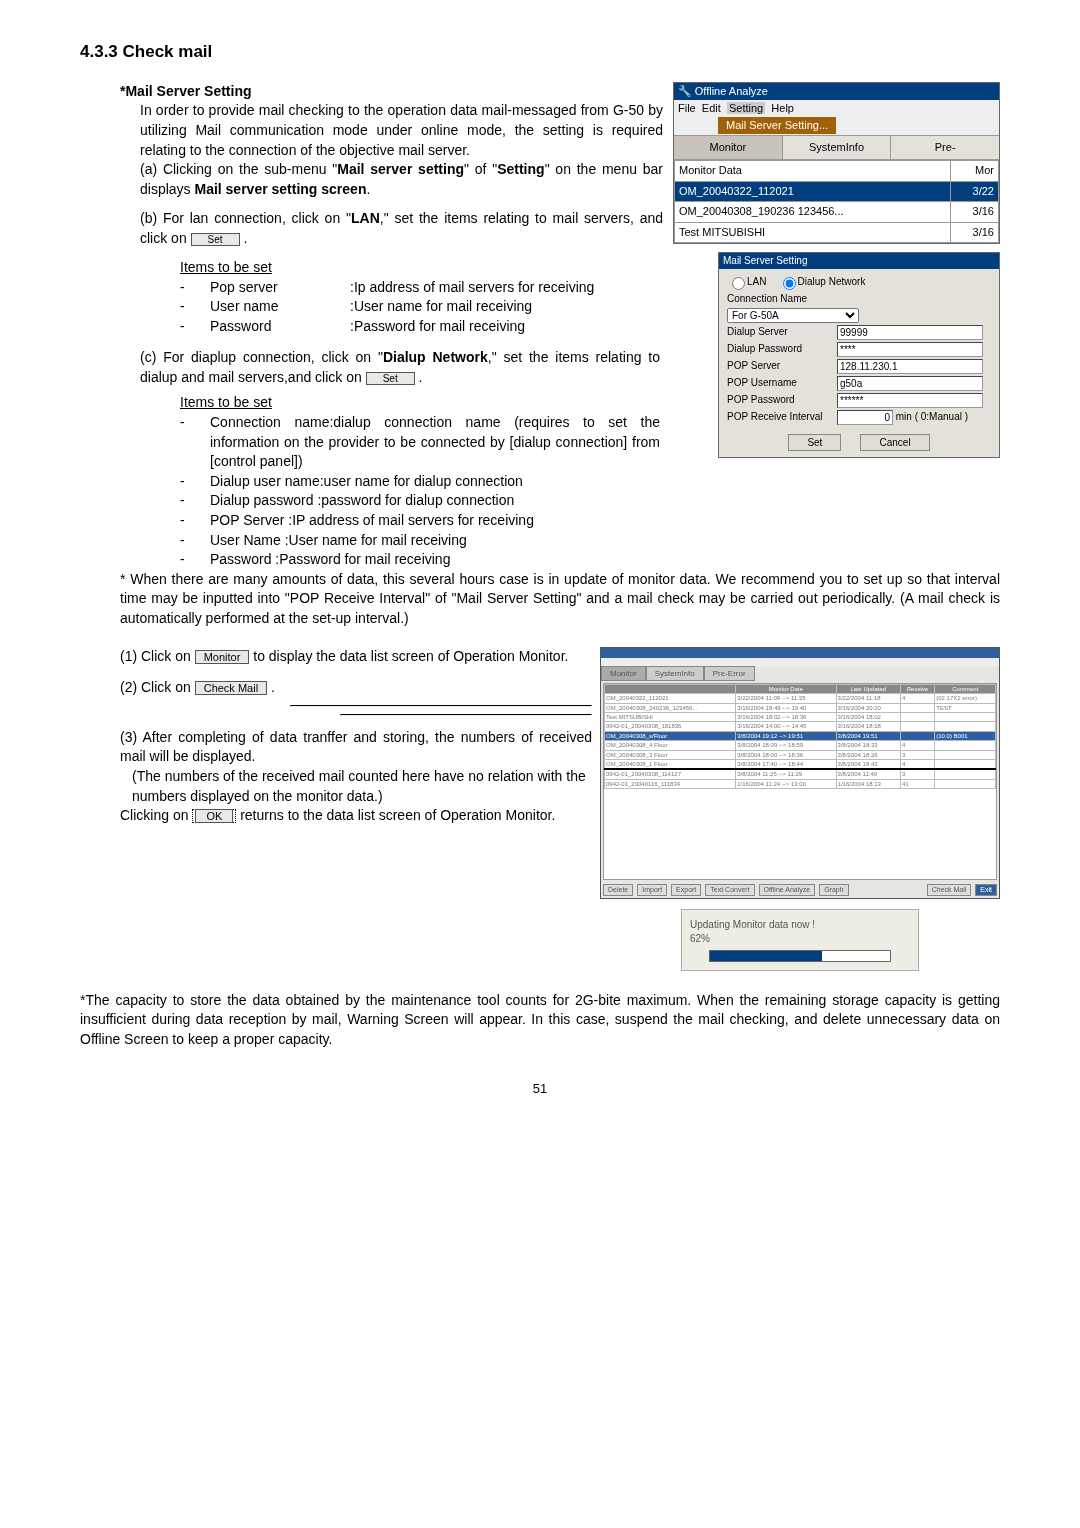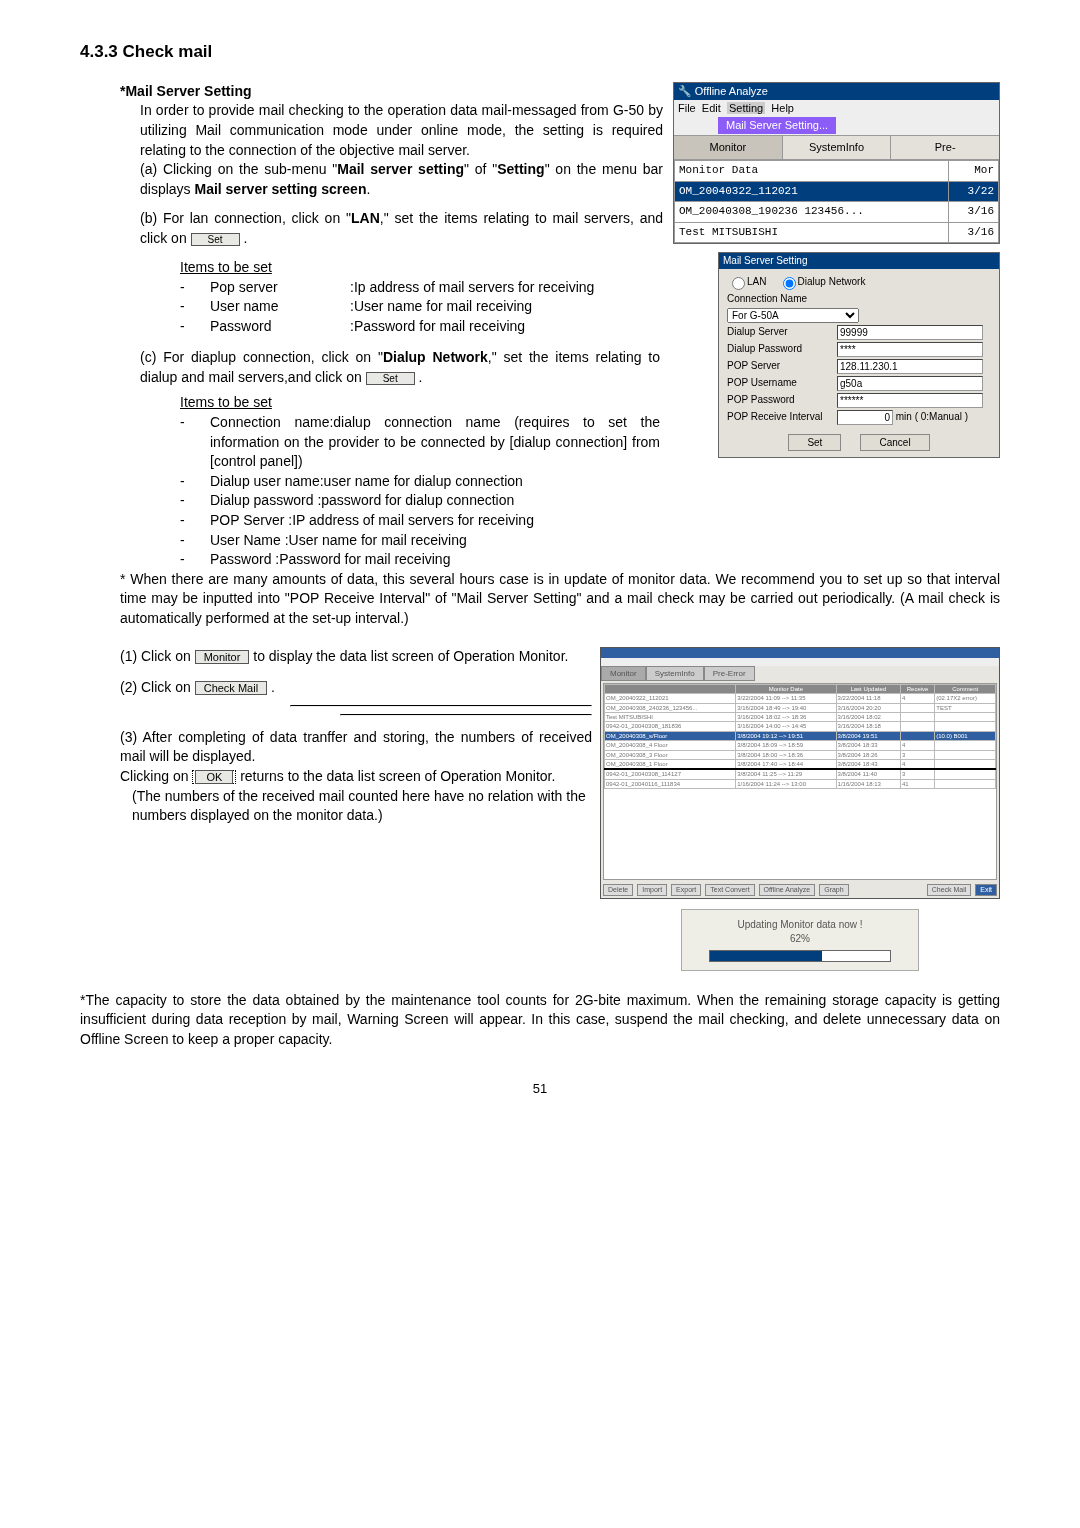--- a/index.html
+++ b/index.html
@@ -86,42 +86,42 @@
   .fig1 .titlebar {
     background:#003e7e;
     color:#fff;
     padding:1px 4px;
   }
   .fig1 .menubar {
     background:#eee;
     padding:1px 4px;
   }
   .fig1 .dropdown {
-    background:#8b5cf6;
+    background:#a16207;
     color:#fff;
     padding:1px 8px;
     display:inline-block;
     margin-left:40px;
   }
   .fig1 .tabs {
     display:flex;
     border-top:1px solid #999;
     border-bottom:1px solid #999;
   }
   .fig1 .tab {
     flex:1;
     text-align:center;
     padding:4px 2px;
     border-right:1px solid #999;
     background:#e4e0da;
   }
   .fig1 .tab:last-child{border-right:none;}
   .fig1 .tabactive{background:#c8c4bc;}
   .fig1 table{width:100%; border-collapse:collapse;}
-  .fig1 td{border:1px solid #999; padding:2px 4px;font-family:Liberation Mono, monospace;}
+  .fig1 td{border:1px solid #999; padding:2px 4px;}
   .fig1 td.right{text-align:right;}
   .fig1 .selrow td{background:#003e7e;color:#fff;}
 
   .fig2 {
     float:right;
     width:280px;
     background:#e4e0da;
     padding-bottom:6px;
     margin-left:10px;
     margin-bottom:8px;
@@ -151,21 +151,20 @@
   .fig3 .hl td{background:#2f5fa0;color:#fff;}
   .fig3 .toolbar{display:flex;gap:4px;padding:2px;}
   .fig3 .toolbar div{border:1px solid #888;background:#ddd;padding:0 4px;font-size:7px;}
   .fig3 .toolbar .right{margin-left:auto;}
   .fig3 .toolbar .exit{background:#2f5fa0;color:#fff;}
 
   .progress-box{
     border:1px solid #aaa;
     width:220px;
     margin:10px auto 0;
-    text-align:center;
     background:#efeee6;
     padding:8px;
     font-size:10px;
     color:#555;
   }
   .progress-bar{
     border:1px solid #666;
     height:10px;
     width:180px;
     margin:4px auto 0;
@@ -462,26 +461,26 @@
   </li>
   <li>
     <span>(2) Click on </span>
     <button class="btn-med">Check Mail</button>
     <span> .</span>
     <hr class="line-connect" style="margin-left:170px;">
     <hr class="line-connect" style="margin-left:220px;">
   </li>
   <li>
     <div style="text-align:justify;">(3) After completing of data tranffer and storing, the numbers of received mail will be displayed.</div>
+    <div style="margin-left:12px;">(The numbers of the received mail counted here have no relation with the numbers displayed on the monitor data.)</div>
     <div>
       <span>Clicking on </span>
       <span class="btn-ok"><span class="btn-ok-inner">OK</span></span>
       <span> returns to the data list screen of Operation Monitor.</span>
     </div>
-    <div style="margin-left:12px;">(The numbers of the received mail counted here have no relation with the numbers displayed on the monitor data.)</div>
   </li>
 </ol>
 </div>
 
 <div class="clearfix"></div>
 
 <div style="text-align:justify;margin-top:20px;">*The capacity to store the data obtained by the maintenance tool counts for 2G-bite maximum. When the remaining storage capacity is getting insufficient during data reception by mail, Warning Screen will appear. In this case, suspend the mail checking, and delete unnecessary data on Offline Screen to keep a proper capacity.</div>
 
 <div class="pageno">51</div>
 

